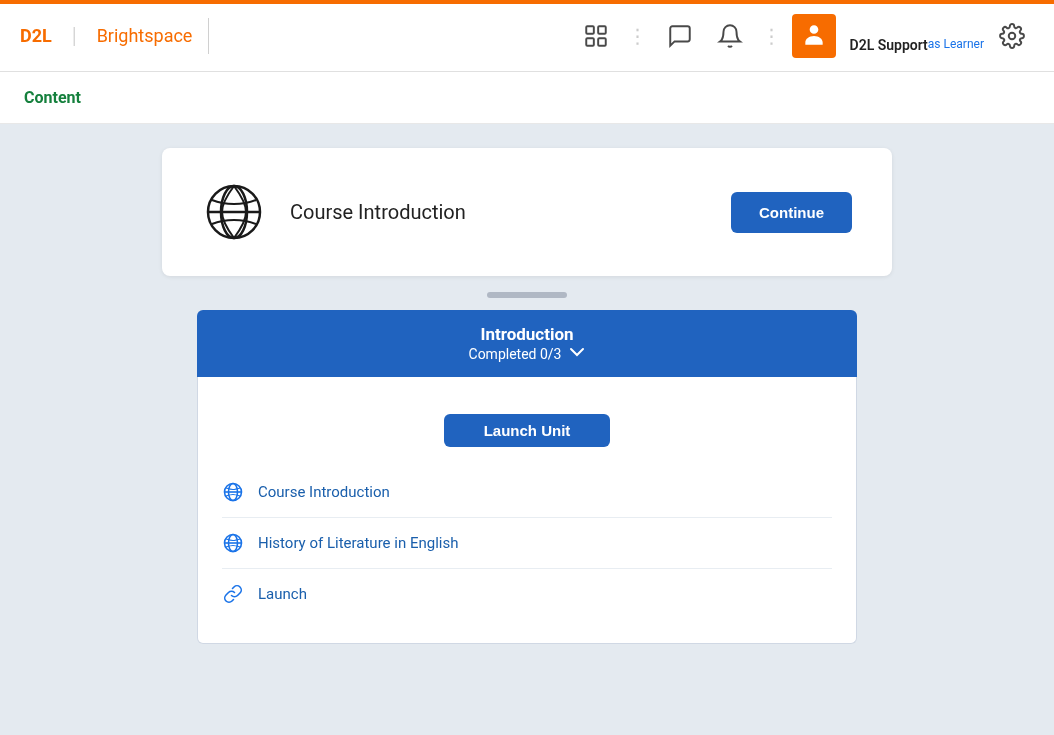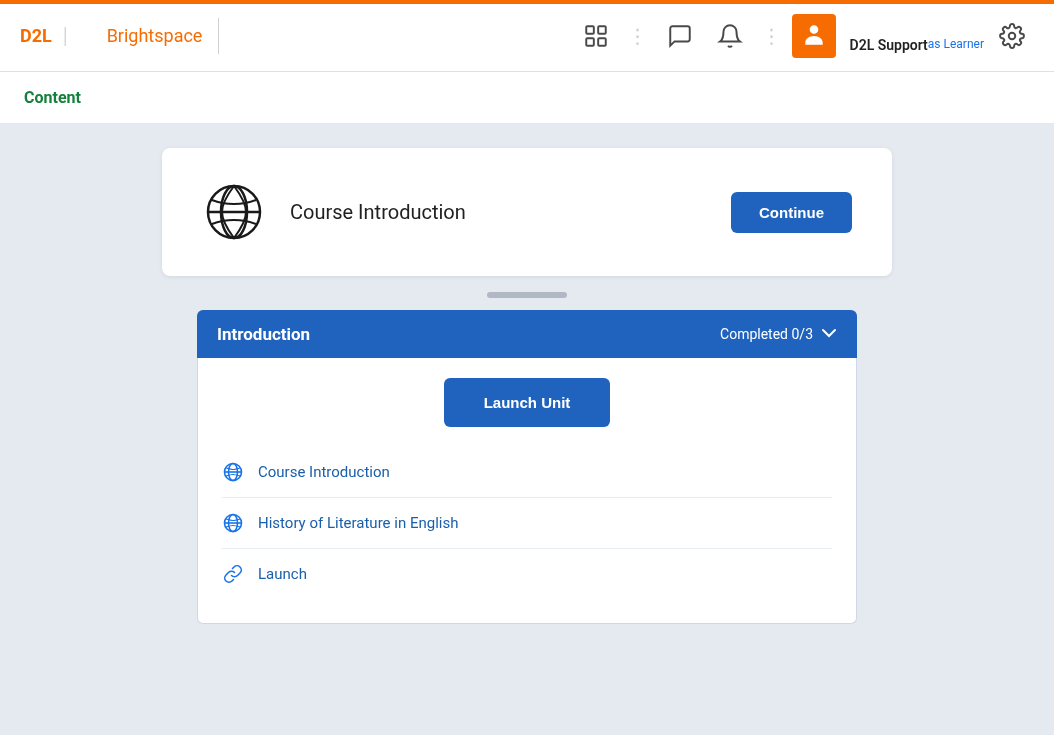--- a/index.html
+++ b/index.html
@@ -24,40 +24,39 @@
     }
 
     .logo-section {
       display: flex;
       align-items: center;
       gap: 8px;
     }
     .d2l-logo {
       display: flex;
       align-items: center;
-      gap: 7px;
+      gap: 16px;
       font-size: 18px;
       font-weight: 700;
     }
     .d2l-text {
       color: #f76c00;
       font-weight: 700;
       font-size: 18px;
     }
     .d2l-separator {
       color: #ccc;
       font-size: 22px;
       font-weight: 300;
       margin: 0 4px;
     }
     .brightspace-text {
       color: #f76c00;
       font-size: 18px;
       font-weight: 400;
-      margin-left: 28px;
     }
 
     .nav-divider {
       width: 1px;
       height: 36px;
       background: #d0d0d0;
       margin: 0 16px;
     }
 
     .course-title {
@@ -216,20 +215,21 @@
       width: 660px;
     }
 
     .intro-header {
       background: #2063bf;
       border-radius: 6px 6px 0 0;
       display: flex;
       align-items: center;
       justify-content: space-between;
       padding: 14px 20px;
+      flex-direction: column;
     }
 
     .intro-title {
       color: #fff;
       font-size: 17px;
       font-weight: 700;
     }
 
     .intro-status {
       color: #fff;
@@ -246,26 +246,26 @@
     .intro-body {
       background: #fff;
       border: 1px solid #d0d8e4;
       border-top: none;
       border-radius: 0 0 6px 6px;
       padding: 20px 24px 24px 24px;
     }
 
     .launch-unit-btn {
       display: block;
-      margin: 0 auto 20px auto;
+      margin: 17px auto 20px auto;
       background: #2063bf;
       color: #fff;
       border: none;
       border-radius: 6px;
-      padding: 16px 40px;
+      padding: 8px 40px;
       font-size: 15px;
       font-weight: 700;
       cursor: pointer;
     }
 
     .module-items {
       list-style: none;
     }
 
     .module-item {

